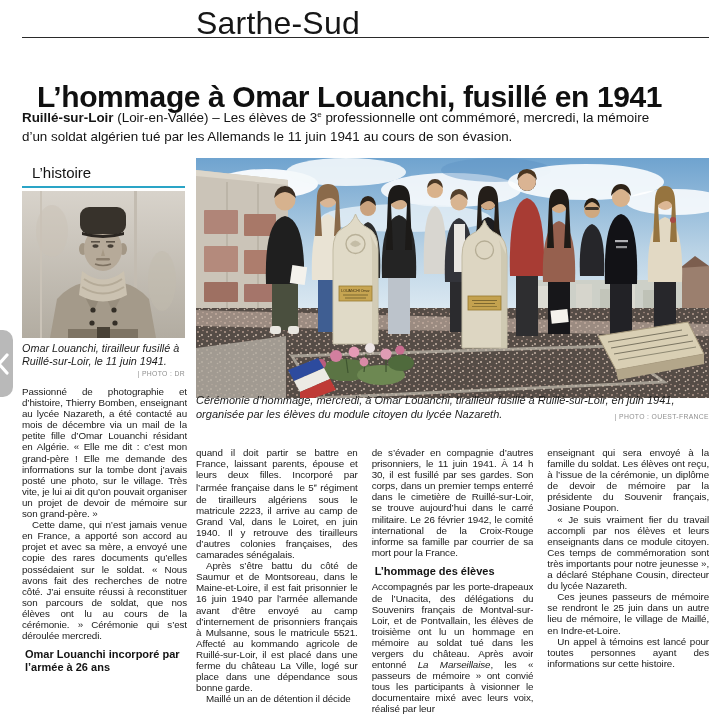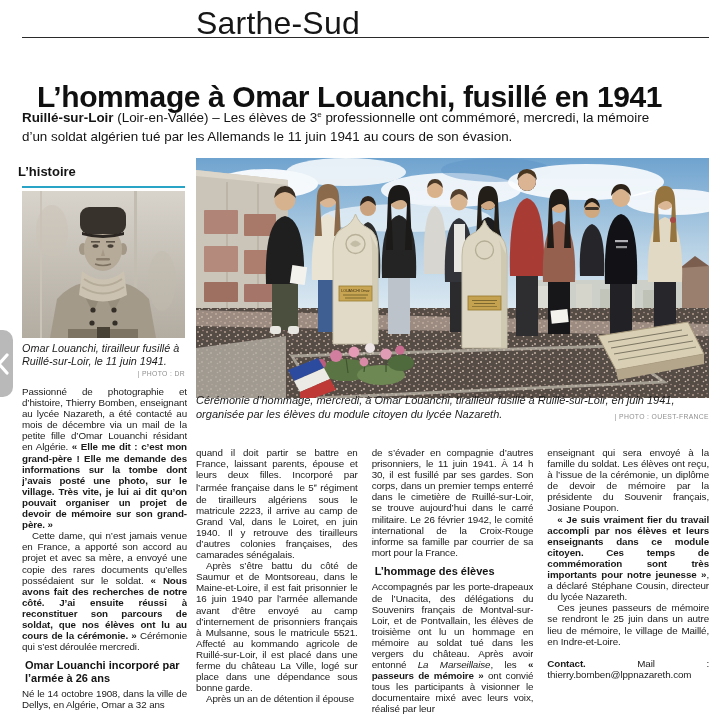--- a/index.html
+++ b/index.html
@@ -8,38 +8,38 @@
     background:#ffffff;color:#141414;
     font-family:"Liberation Sans","DejaVu Sans",sans-serif;
     -webkit-font-smoothing:antialiased;
   }
   .masthead{position:absolute;left:196px;top:5px;font-size:32px;letter-spacing:.2px;color:#161616;}
   .top-rule{position:absolute;left:22px;right:0;top:37px;height:0;border-top:1.6px solid #2a2a2a;}
   .headline{position:absolute;left:21px;top:64px;width:680px;font-size:30px;font-weight:700;letter-spacing:-.4px;color:#101010;margin:16px;}
   .lead{position:absolute;left:22px;top:106px;width:648px;font-size:13.4px;line-height:18.5px;color:#141414;}
   .lead .loc{font-weight:700;}
   .lead sup{font-size:.6em;}
-  .kicker{position:absolute;left:18px;top:164px;font-size:13px;font-weight:700;color:#131313;}
+  .kicker{position:absolute;left:32px;top:164px;font-size:15px;font-weight:400;color:#131313;}
   .kicker-rule{position:absolute;left:22px;top:186px;width:163px;height:2px;}
   .figure-portrait{position:absolute;left:22px;top:191px;width:163px;height:147px;overflow:hidden;}
   .portrait-caption{position:absolute;left:22px;top:342px;width:163px;font-style:italic;font-size:10.8px;line-height:13px;color:#1c1c1c;}
   .credit{font-size:6.8px;color:#8f8f8f;text-transform:uppercase;letter-spacing:.35px;font-style:normal;}
   .portrait-credit{position:absolute;left:22px;top:370px;width:163px;text-align:right;}
   .figure-main{position:absolute;left:196px;top:158px;width:513px;height:240px;overflow:hidden;}
   .main-caption{position:absolute;left:196px;top:394px;width:513px;font-style:italic;font-size:11px;line-height:13.5px;color:#1c1c1c;}
   .main-credit{position:absolute;right:0;top:16px;}
   .col1{position:absolute;left:22px;top:386px;width:165px;height:334px;overflow:hidden;}
   .cols{position:absolute;left:196px;top:447px;width:513px;height:274px;display:flex;gap:14px;overflow:hidden;}
   .col{flex:1 1 0;overflow:hidden;}
   .body-text p.body-p, .col p.body-p{
     margin:0;font-size:9.8px;line-height:11.1px;text-align:justify;color:#1a1a1a;letter-spacing:-.1px;
   }
   p.body-p.indent{text-indent:10px;}
   p.body-p.spacer{margin-top:11px;}
-  .body-p .b{font-weight:700;}
+  .body-p .b{font-weight:400;}
   .body-p .i{font-style:italic;}
   .body-p sup{font-size:.6em;}
   h3.col-heading{margin:7px 3px 4px;font-size:11px;line-height:12.5px;font-weight:700;color:#131313;}
   .nav-prev{
     position:absolute;left:-21px;top:330px;width:34px;height:67px;border:none;
     background:#b9b9b9;border-radius:10px;z-index:40;cursor:pointer;padding:0;
   }
   .nav-prev svg{position:absolute;right:1px;top:50%;transform:translateY(-50%);}
 </style>
 </head>
@@ -295,39 +295,38 @@
 </div>
 <div class="main-caption">
   <span>Cérémonie d’hommage, mercredi, à Omar Louanchi, tirailleur fusillé à Ruillé-sur-Loir, en juin 1941, organisée par les élèves du module citoyen du lycée Nazareth.</span>
   <span class="main-credit credit">| Photo : Ouest-France</span>
 </div>
 
 <div class="col1 body-text">
     <p class="body-p"><span>Passionné de photographie et d’histoire, Thierry Bomben, enseignant au lycée Nazareth, a été contacté au mois de décembre via un mail de la petite fille d’Omar Louanchi résidant en Algérie. </span><span class="b">« Elle me dit : c’est mon grand-père ! Elle me demande des informations sur la tombe dont j’avais posté une photo, sur le village. Très vite, je lui ai dit qu’on pouvait organiser un projet de devoir de mémoire sur son grand-père. »</span></p>
     <p class="body-p indent"><span>Cette dame, qui n’est jamais venue en France, a apporté son accord au projet et avec sa mère, a envoyé une copie des rares documents qu’elles possédaient sur le soldat. </span><span class="b">« Nous avons fait des recherches de notre côté. J’ai ensuite réussi à reconstituer son parcours de soldat, que nos élèves ont lu au cours de la cérémonie. »</span><span> Cérémonie qui s’est déroulée mercredi.</span></p>
     <h3 class="col-heading">Omar Louanchi incorporé par l’armée à 26 ans</h3>
-    <p class="body-p"><span>Né le 14 octobre 1908, dans la ville de Dellys, en Algérie, Omar a 32 ans</span></p>
   </div>
 
 <div class="cols">
   <div class="col">
       <p class="body-p"><span>quand il doit partir se battre en France, laissant parents, épouse et leurs deux filles. Incorporé par l’armée française dans le 5</span><sup>e</sup><span> régiment de tirailleurs algériens sous le matricule 2223, il arrive au camp de Grand Val, dans le Loiret, en juin 1940. Il y retrouve des tirailleurs d’autres colonies françaises, des camarades sénégalais.</span></p>
       <p class="body-p indent"><span>Après s’être battu du côté de Saumur et de Montsoreau, dans le Maine-et-Loire, il est fait prisonnier le 16 juin 1940 par l’armée allemande avant d’être envoyé au camp d’internement de prisonniers français à Mulsanne, sous le matricule 5521. Affecté au kommando agricole de Ruillé-sur-Loir, il est placé dans une ferme du château La Ville, logé sur place dans une dépendance sous bonne garde.</span></p>
-      <p class="body-p indent"><span>Après un an de détention il épouse</span></p>
+      <p class="body-p indent"><span>Maillé un an de détention il décide</span></p>
     </div>
   <div class="col">
       <p class="body-p"><span>de s’évader en compagnie d’autres prisonniers, le 11 juin 1941. À 14 h 30, il est fusillé par ses gardes. Son corps, dans un premier temps enterré dans le cimetière de Ruillé-sur-Loir, se trouve aujourd’hui dans le carré militaire. Le 26 février 1942, le comité international de la Croix-Rouge informe sa famille par courrier de sa mort pour la France.</span></p>
       <h3 class="col-heading">L’hommage des élèves</h3>
       <p class="body-p"><span>Accompagnés par les porte-drapeaux de l’Unacita, des délégations du Souvenirs français de Montval-sur-Loir, et de Pontvallain, les élèves de troisième ont lu un hommage en mémoire au soldat tué dans les vergers du château. Après avoir entonné </span><span class="i">La Marseillaise</span><span>, les </span><span class="b">« passeurs de mémoire »</span><span> ont convié tous les participants à visionner le documentaire mixé avec leurs voix, réalisé par leur</span></p>
     </div>
   <div class="col">
       <p class="body-p"><span>enseignant qui sera envoyé à la famille du soldat. Les élèves ont reçu, à l’issue de la cérémonie, un diplôme de devoir de mémoire par la présidente du Souvenir français, Josiane Poupon.</span></p>
       <p class="body-p indent"><span class="b">« Je suis vraiment fier du travail accompli par nos élèves et leurs enseignants dans ce module citoyen. Ces temps de commémoration sont très importants pour notre jeunesse »</span><span>, a déclaré Stéphane Cousin, directeur du lycée Nazareth.</span></p>
       <p class="body-p indent"><span>Ces jeunes passeurs de mémoire se rendront le 25 juin dans un autre lieu de mémoire, le village de Maillé, en Indre-et-Loire.</span></p>
-      <p class="body-p spacer"><span class="b">Contact.</span><span> Mail : thierry.bomben@lppnazareth.com</span></p>
+      <p class="body-p indent"><span>Un appel à témoins est lancé pour toutes personnes ayant des informations sur cette histoire.</span></p>
     </div>
 </div>
 
 <button class="nav-prev">
   <svg width="18" height="30" viewBox="0 0 18 30">
     <polyline points="13,6 5,15 13,24" fill="none" stroke="#ffffff" stroke-width="3.2" stroke-linecap="round" stroke-linejoin="round"></polyline>
   </svg>
 </button>
 
 </body></html>

